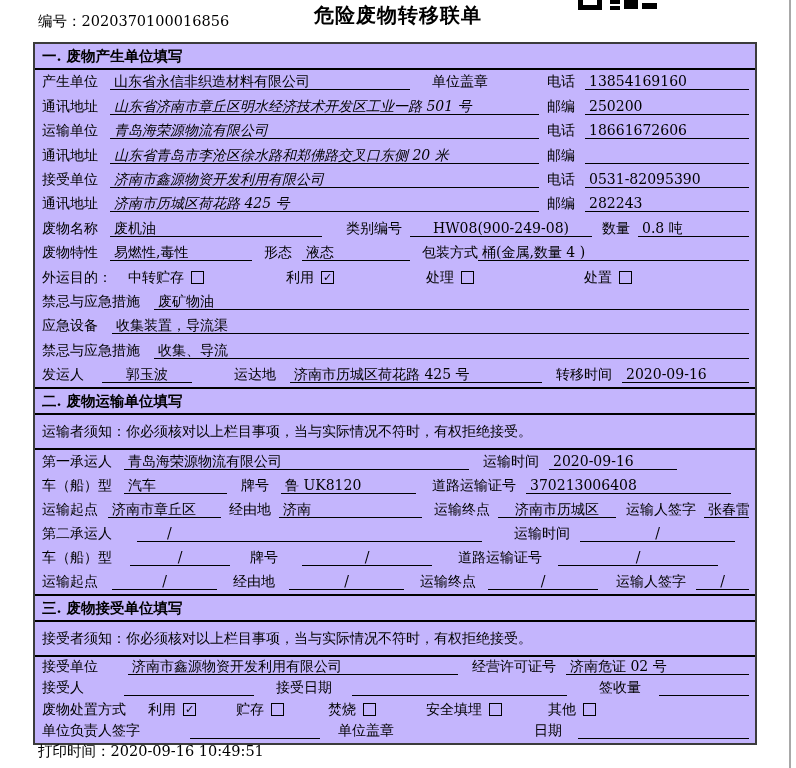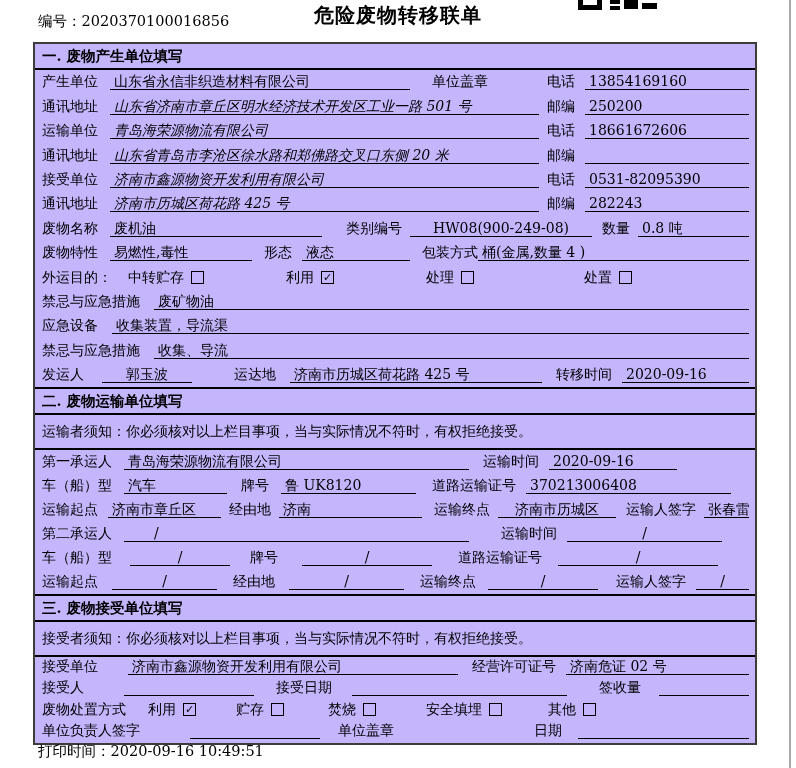--- a/index.html
+++ b/index.html
@@ -214,21 +214,21 @@
     <span class="u" style="width:113px">济南市章丘区</span>
     <span class="lbl" style="margin-left:8px;margin-right:8px">经由地</span>
     <span class="u" style="width:143px">济南</span>
     <span class="lbl" style="margin-left:12px;margin-right:8px">运输终点</span>
     <span class="u c" style="width:118px">济南市历城区</span>
     <span class="lbl" style="margin-left:10px;margin-right:8px">运输人签字</span>
     <span class="u c fill">张春雷</span>
   </div>
 
   <div class="row r2">
-    <span class="lbl" style="margin-right:12px">第二承运人</span>
+    <span class="lbl" style="margin-right:25px">第二承运人</span>
     <span class="u" style="width:345px;padding-left:30px">/</span>
     <span class="lbl" style="margin-left:32px;margin-right:10px">运输时间</span>
     <span class="u c" style="width:155px">/</span>
   </div>
 
   <div class="row r2">
     <span class="lbl" style="margin-right:18px">车（船）型</span>
     <span class="u c" style="width:100px">/</span>
     <span class="lbl" style="margin-left:20px;margin-right:24px">牌号</span>
     <span class="u c" style="width:130px">/</span>

